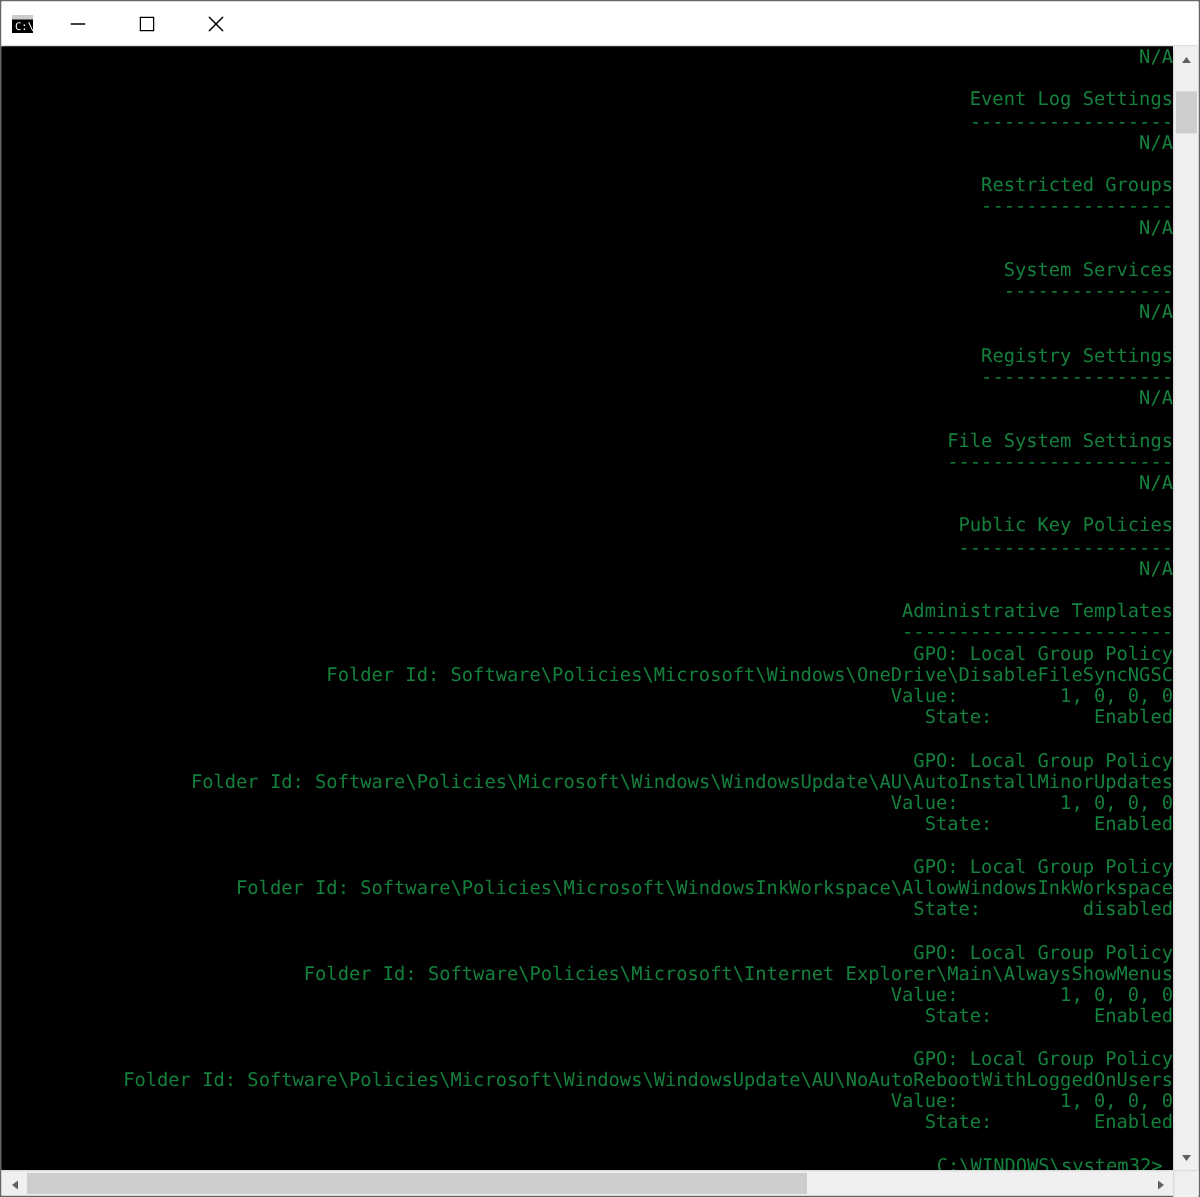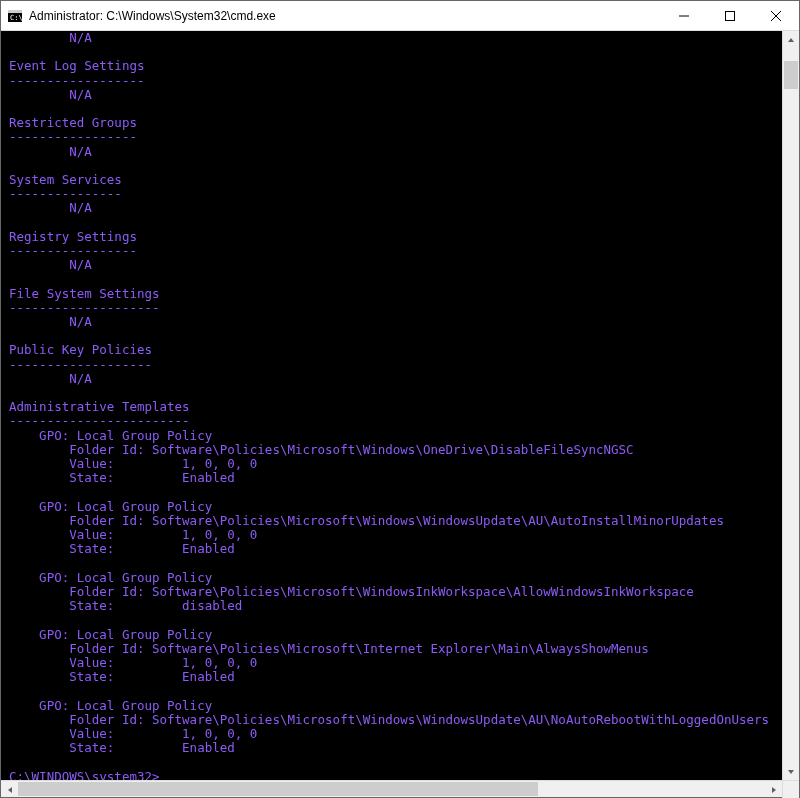--- a/index.html
+++ b/index.html
@@ -66,27 +66,28 @@
     .console-area {
       flex: 1;
       position: relative;
       background: #000;
       min-width: 0;
     }
     .console {
       position: absolute;
       inset: 0;
       background: #000;
-      color: #8b5cf6;
+      color: #15803d;
       font-family: Consolas, "Lucida Console", monospace;
       font-size: 12.5px;
       line-height: 14.2px;
       white-space: pre;
       padding: 0 0 0 8px;
       overflow: hidden;
+      text-align: right;
     }
     .vscroll {
       width: 17px;
       background: #f0f0f0;
       position: relative;
       border-left: 1px solid #dcdcdc;
       flex-shrink: 0;
     }
     .vscroll .arrow {
       position: absolute;
@@ -159,21 +160,20 @@
 <div class="window">
 
   <div class="titlebar">
     <span class="titlebar-icon">
       <svg width="14" height="12" viewBox="0 0 14 12">
         <rect x="0" y="0" width="14" height="12" fill="#000"></rect>
         <rect x="0" y="0" width="14" height="3" fill="#ccc"></rect>
         <text x="2" y="10" font-size="7" fill="#fff" font-family="monospace">C:\</text>
       </svg>
     </span>
-    <span class="titlebar-text">Administrator: C:\Windows\System32\cmd.exe</span>
     <div class="titlebar-controls">
       <div class="tb-btn">
         <svg width="10" height="10" viewBox="0 0 10 10">
             <line x1="0" y1="5" x2="10" y2="5" stroke="#000" stroke-width="1"></line>
           </svg>
       </div>
       <div class="tb-btn">
         <svg width="10" height="10" viewBox="0 0 10 10">
             <rect x="0.5" y="0.5" width="9" height="9" fill="none" stroke="#000" stroke-width="1"></rect>
           </svg>

